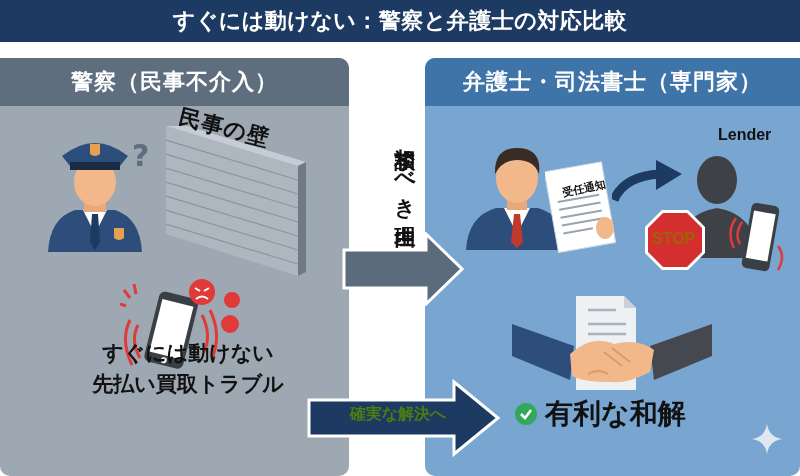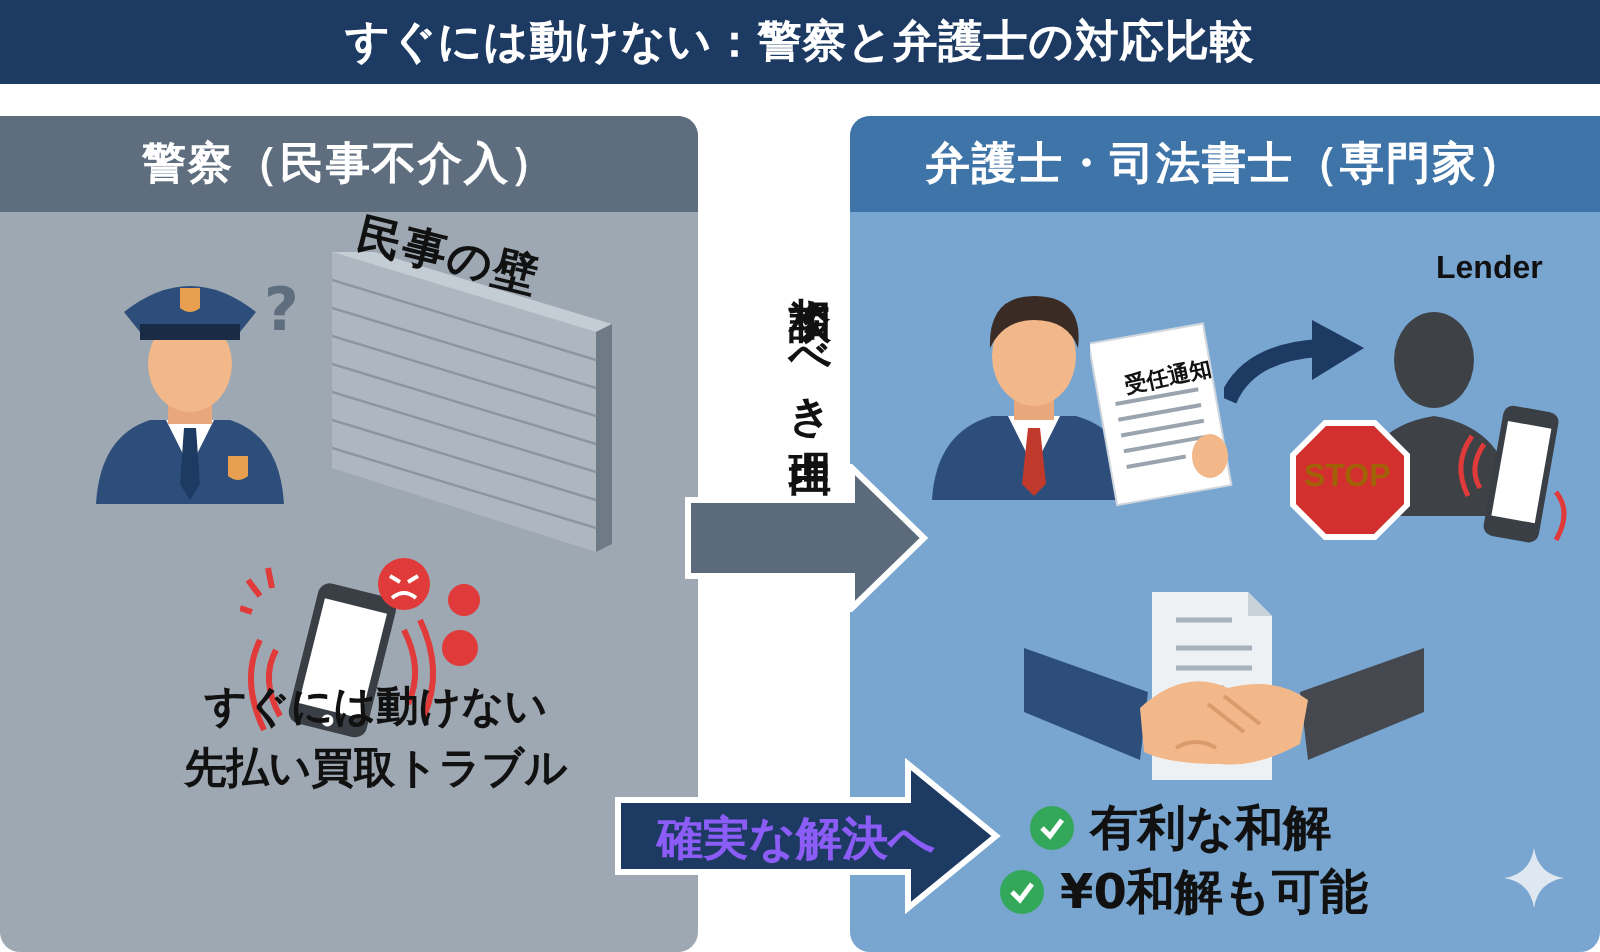--- a/index.html
+++ b/index.html
@@ -39,41 +39,41 @@
   }
 
   .middle-text {
     position: absolute; left: 384px; top: 132px; width: 34px;
     font-size: 21px; font-weight: bold; color: #111; line-height: 26px;
     writing-mode: vertical-rl; text-orientation: upright; letter-spacing: 1px;
   }
 
   .arrow-label {
     position: absolute; left: 318px; top: 404px; width: 160px; text-align: center;
-    color: #8b5cf6; font-size: 23px; font-weight: bold;
+    color: #4d7c0f; font-size: 16px; font-weight: bold;
   }
 
   .lender-label {
     position: absolute; left: 676px; top: 126px; font-size: 16px; font-weight: bold; color: #111;
     font-family: "Liberation Sans", sans-serif;
     margin-left: 42px;
   }
 
   .notice-label {
     position: absolute; left: 562px; top: 181px; font-size: 11px; font-weight: bold; color: #111;
     transform: rotate(-12deg);
   }
 
   .stop-label {
     position: absolute; left: 652px; top: 230px; font-size: 16px; font-weight: bold; color: #a16207;
     font-family: "Liberation Sans", sans-serif;
   }
 
   .check-list { position: absolute; left: 500px; top: 398px; width: 240px; }
-  .check-item { display: flex; align-items: center; font-size: 24px; font-weight: bold; color: #111; height: 32px; }
+  .check-item { display: flex; align-items: center; font-size: 28px; font-weight: bold; color: #111; height: 32px; }
   .check-item:first-child { padding-left: 15px; }
   .check-dot {
     width: 22px; height: 22px; border-radius: 50%; background: #34a85a; margin-right: 8px;
     display: inline-flex; align-items: center; justify-content: center;
   }
 </style>
 </head>
 <body>
 
 <div class="title-bar">すぐには動けない：警察と弁護士の対応比較</div>
@@ -221,28 +221,20 @@
 
 <div class="check-list">
   <div class="check-item">
     <span class="check-dot">
       <svg width="14" height="14" viewBox="0 0 14 14">
           <path d="M2 7 L6 11 L12 3" fill="none" stroke="#fff" stroke-width="2.5"></path>
         </svg>
     </span>
     <span>有利な和解</span>
   </div>
-  <div class="check-item">
-    <span class="check-dot">
-      <svg width="14" height="14" viewBox="0 0 14 14">
-          <path d="M2 7 L6 11 L12 3" fill="none" stroke="#fff" stroke-width="2.5"></path>
-        </svg>
-    </span>
-    <span>¥0和解も可能</span>
-  </div>
 </div>
 
 <svg class="abs" style="left:752px;top:424px" width="30" height="30" viewBox="0 0 30 30">
   <path d="M15 0 Q17 13 30 15 Q17 17 15 30 Q13 17 0 15 Q13 13 15 0 Z" fill="#dfe8f0"></path>
 </svg>
 
 <svg class="abs" style="left:342px;top:232px" width="122" height="74" viewBox="0 0 122 74">
   <polygon points="2,18 84,18 84,2 120,37 84,72 84,56 2,56" fill="#5b6b7b" stroke="#ffffff" stroke-width="3"></polygon>
 </svg>
 <div class="middle-text">相談すべき理由</div>

